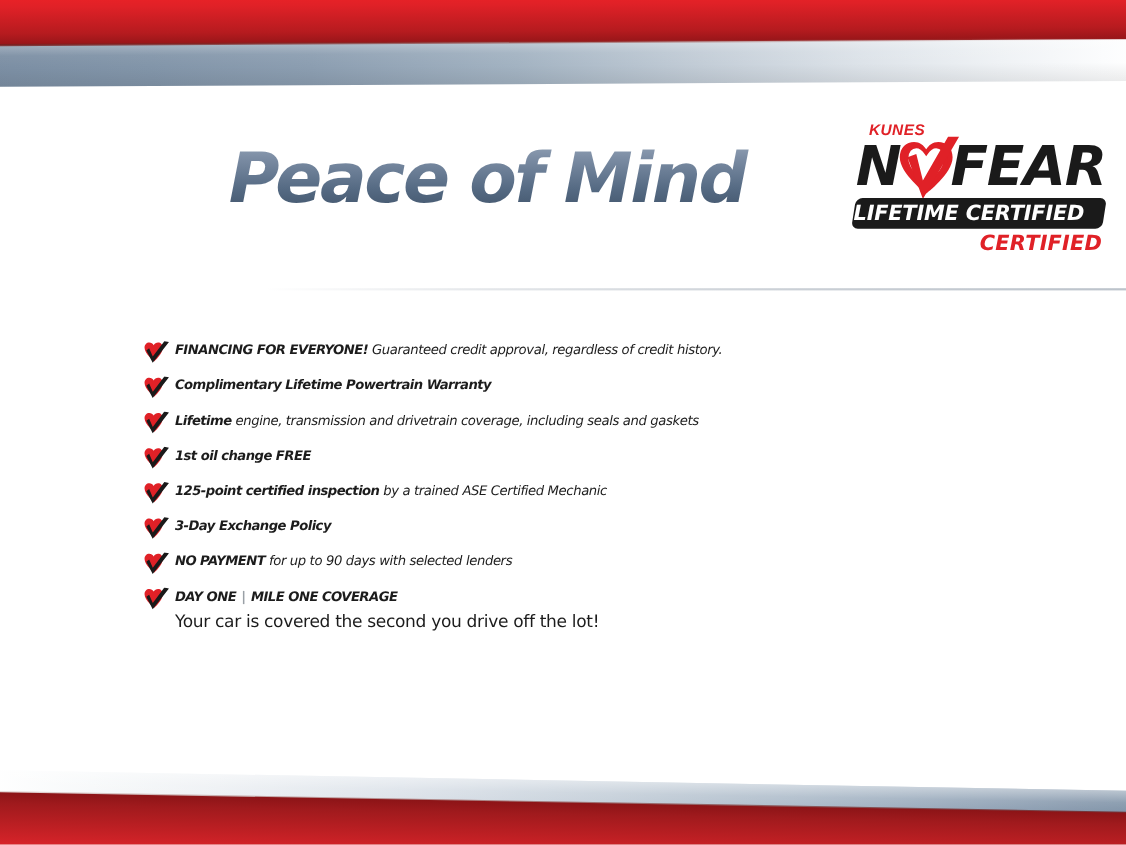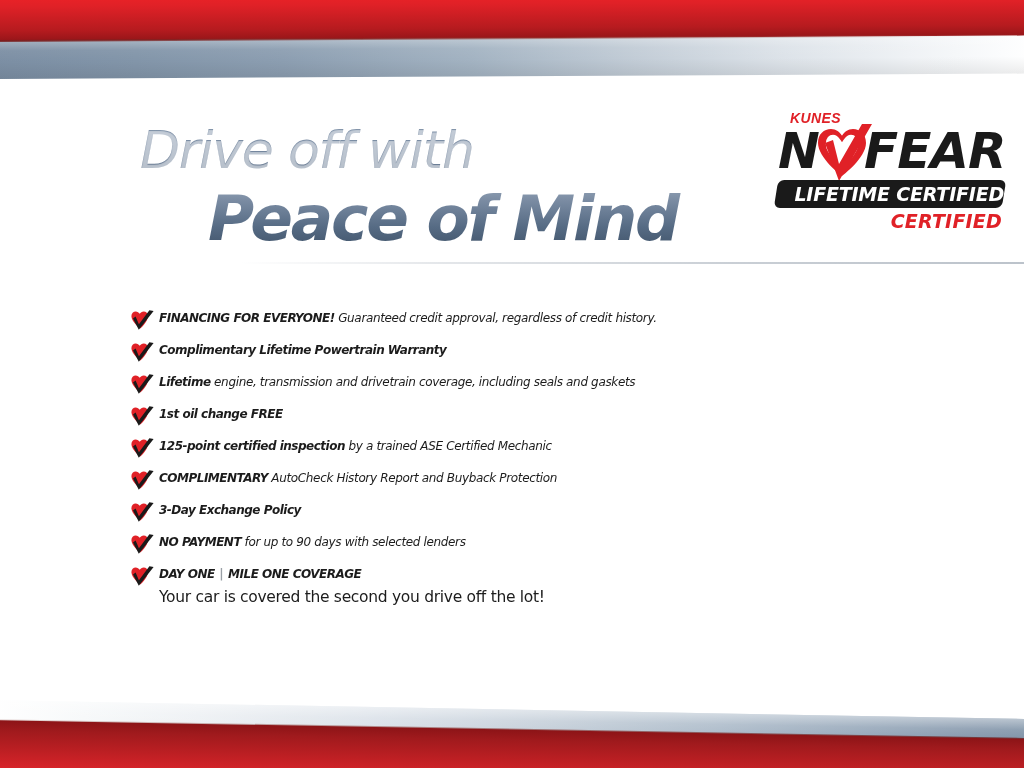--- a/index.html
+++ b/index.html
@@ -217,21 +217,21 @@
     width: 228px; height: 28px;
     background: #1a1a1a;
     border-radius: 6px;
     transform: skewX(-9deg);
   }
   .logo-banner-text {
     position: absolute;
     left: 0px; top: 70px;
     width: 228px; height: 16px;
     line-height: 28px;
-    text-align: right;
+    text-align: left;
     font-family: "DejaVu Sans", sans-serif;
     font-weight: 700;
     font-style: italic;
     font-size: 19px;
     letter-spacing: -0.2px;
     color: #ffffff;
   }
   .logo-vehicles {
     position: absolute;
     left: 0px; top: 100px;
@@ -304,21 +304,20 @@
 
   <div class="top-bands">
     <div class="top-red"></div>
     <div class="top-gray">
       <div class="top-gray-sheen"></div>
     </div>
     <div class="top-hairline"></div>
   </div>
 
   <div class="headline">
-    <div class="headline-line1">Drive off with</div>
     <div class="headline-line2">Peace of Mind</div>
   </div>
 
   <div class="header-divider"></div>
 
   <div class="logo">
     <div class="logo-kunes">KUNES</div>
 
     <div class="logo-nofear">
       <span class="logo-n">N</span>
@@ -381,29 +380,20 @@
         <div>
           <div class="feature-text"><span class="b">125-point certified inspection</span><span> by a trained ASE Certified Mechanic</span></div>
         </div>
       </div>
       <div class="feature-row">
         <span class="check-icon"><svg viewBox="0 0 24 22">
             <path d="M10.2 18.6C10.2 18.6 1.4 11.6 1.4 6.2C1.4 3.2 3.3 1.4 5.7 1.4C7.4 1.4 8.9 2.4 9.7 3.8C10.5 2.4 12 1.4 13.7 1.4C16.1 1.4 18 3.2 18 6.2C18 11.6 10.2 18.6 10.2 18.6Z" fill="#e02127"></path>
             <path d="M3.0 8.6 L8.8 19.8 L23.6 1.0 L19.4 0.2 L8.9 14.2 L5.6 6.6 Z" fill="#1a1a1a"></path>
           </svg></span>
         <div>
-          <div class="feature-text"><span class="b">COMPLIMENTARY</span><span> AutoCheck History Report and Buyback Protection</span></div>
-        </div>
-      </div>
-      <div class="feature-row">
-        <span class="check-icon"><svg viewBox="0 0 24 22">
-            <path d="M10.2 18.6C10.2 18.6 1.4 11.6 1.4 6.2C1.4 3.2 3.3 1.4 5.7 1.4C7.4 1.4 8.9 2.4 9.7 3.8C10.5 2.4 12 1.4 13.7 1.4C16.1 1.4 18 3.2 18 6.2C18 11.6 10.2 18.6 10.2 18.6Z" fill="#e02127"></path>
-            <path d="M3.0 8.6 L8.8 19.8 L23.6 1.0 L19.4 0.2 L8.9 14.2 L5.6 6.6 Z" fill="#1a1a1a"></path>
-          </svg></span>
-        <div>
           <div class="feature-text"><span class="b">3-Day Exchange Policy</span></div>
         </div>
       </div>
       <div class="feature-row">
         <span class="check-icon"><svg viewBox="0 0 24 22">
             <path d="M10.2 18.6C10.2 18.6 1.4 11.6 1.4 6.2C1.4 3.2 3.3 1.4 5.7 1.4C7.4 1.4 8.9 2.4 9.7 3.8C10.5 2.4 12 1.4 13.7 1.4C16.1 1.4 18 3.2 18 6.2C18 11.6 10.2 18.6 10.2 18.6Z" fill="#e02127"></path>
             <path d="M3.0 8.6 L8.8 19.8 L23.6 1.0 L19.4 0.2 L8.9 14.2 L5.6 6.6 Z" fill="#1a1a1a"></path>
           </svg></span>
         <div>
           <div class="feature-text"><span class="b">NO PAYMENT</span><span> for up to 90 days with selected lenders</span></div>

